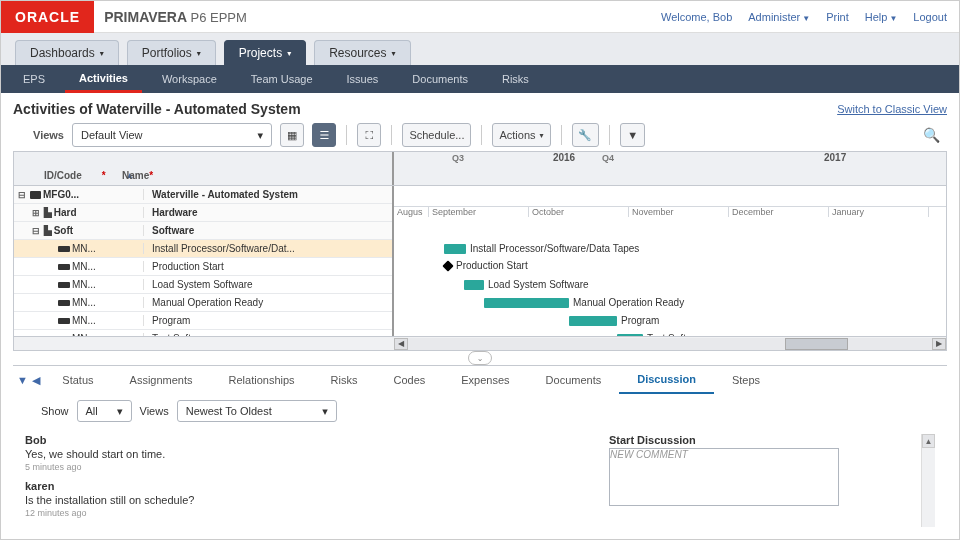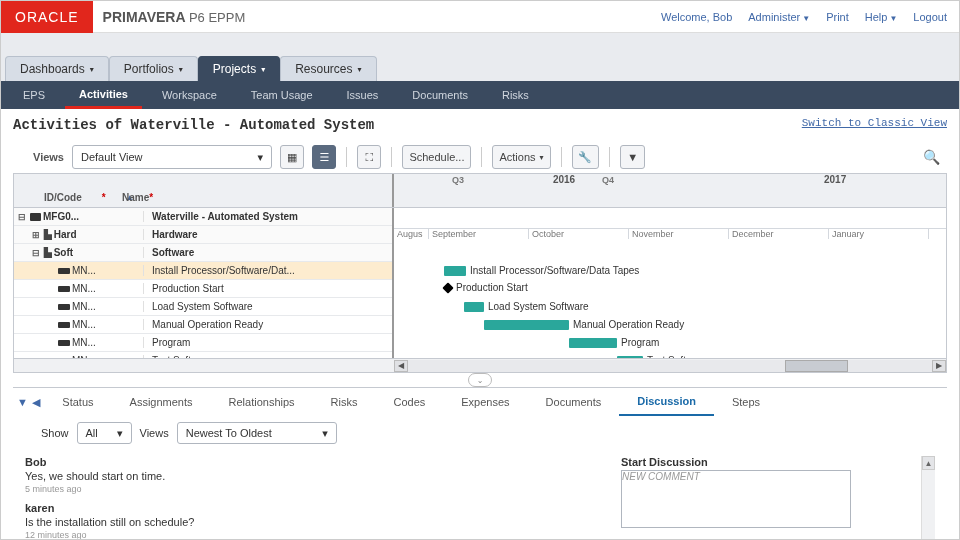--- a/index.html
+++ b/index.html
@@ -18,46 +18,46 @@
   .brandbar {
     height: 32px;
     display: flex;
     align-items: center;
     border-bottom: 1px solid #ddd;
     padding-right: 12px;
   }
   .oracle-logo {
     background: #e1261c;
     color: #fff;
-    font-weight: normal;
+    font-weight: bold;
     font-size: 14px;
     letter-spacing: 1px;
     height: 32px;
     padding: 0 14px;
     display: flex;
     align-items: center;
   }
   .appname {
     font-size: 14px;
     font-weight: bold;
     margin-left: 10px;
     color: #555;
   }
   .appname .sub { font-weight: normal; color: #666; font-size: 13px; }
   .brandbar .spacer { flex: 1; }
   .brand-link { color: #4169a8; font-size: 11px; margin-left: 16px; cursor: pointer; }
   .brand-link .caret { font-size: 8px; margin-left: 2px; }
   
   .maintabs {
     background: #e9ebef;
-    padding: 6px 8px 0 4px;
-    display: flex;
-    gap: 0;
+    padding: 6px 8px 0 14px;
+    display: flex;
+    gap: 8px;
     align-items: flex-end;
-    height: 48px;
+    height: 32px;
   }
   .maintab {
     background: #d7dde6;
     border: 1px solid #b8c0cc;
     border-bottom: none;
     border-radius: 4px 4px 0 0;
     padding: 5px 14px;
     font-size: 12px;
     color: #333;
     cursor: pointer;
@@ -97,22 +97,22 @@
   }
   
   .content {
     padding: 8px 12px;
     height: calc(540px - 32px - 32px - 28px);
     display: flex;
     flex-direction: column;
   }
   .titlebar {
     display: flex;
-    margin-bottom: 12px;
-    font-family: Liberation Mono, monospace;
+    align-items: center;
+    margin-bottom: 6px;
   }
   .page-title {
     font-size: 14px;
     font-weight: bold;
   }
   .titlebar .spacer { flex: 1; }
   .classic-link { color: #4169a8; text-decoration: underline; cursor: pointer; font-size: 11px; }
   
   .toolbar {
     display: flex;
@@ -338,21 +338,21 @@
   }
   .detail-filter {
     display: flex;
     align-items: center;
     gap: 8px;
     padding: 6px 0 6px 28px;
   }
   .detail-body {
     display: flex;
     flex: 1;
-    gap: 20px;
+    gap: 32px;
     padding: 6px 12px;
     min-height: 0;
   }
   .comments {
     flex: 1;
     overflow: auto;
   }
   .comment { margin-bottom: 8px; }
   .comment .author { font-weight: bold; font-size: 11px; }
   .comment .text { font-size: 11px; margin-top: 2px; }

